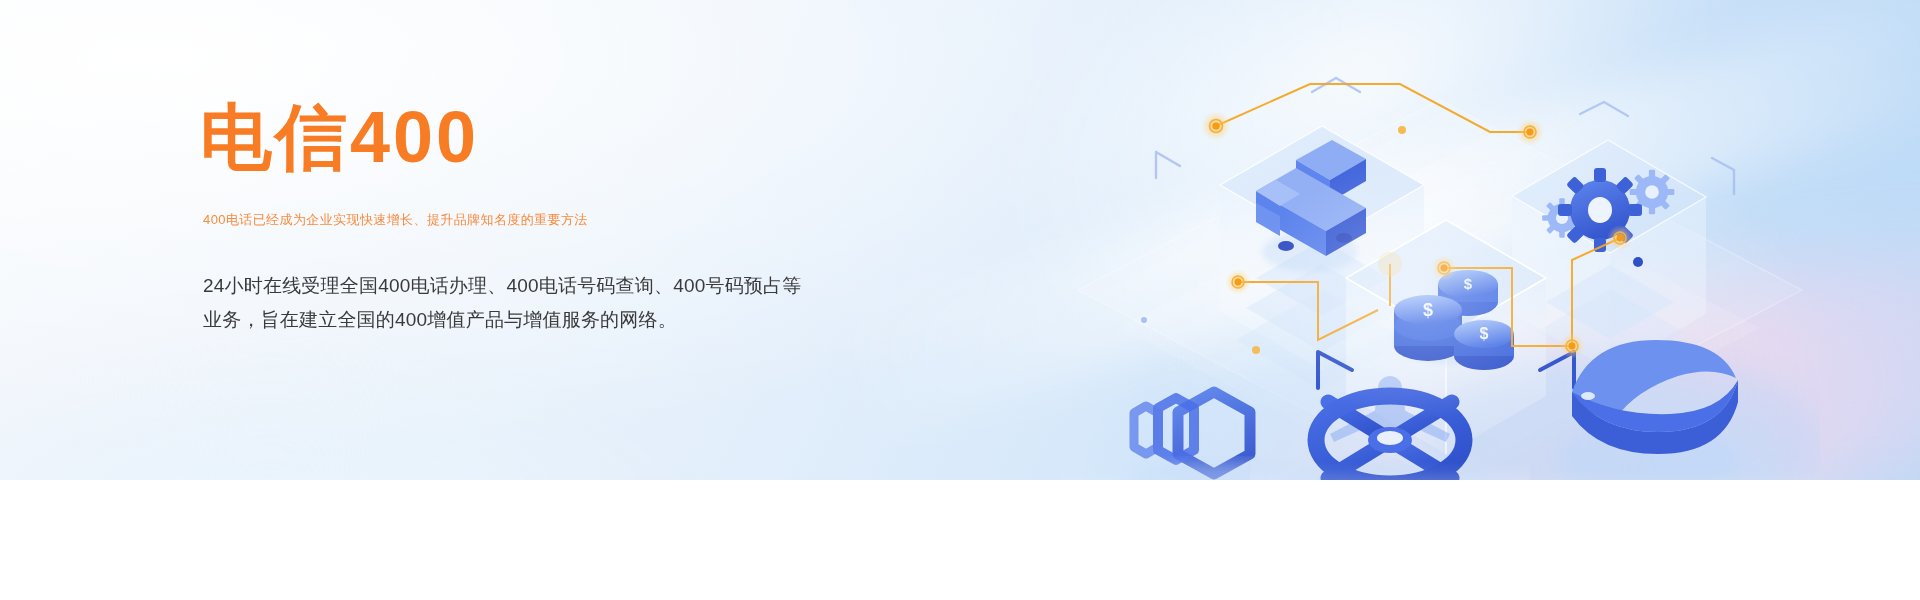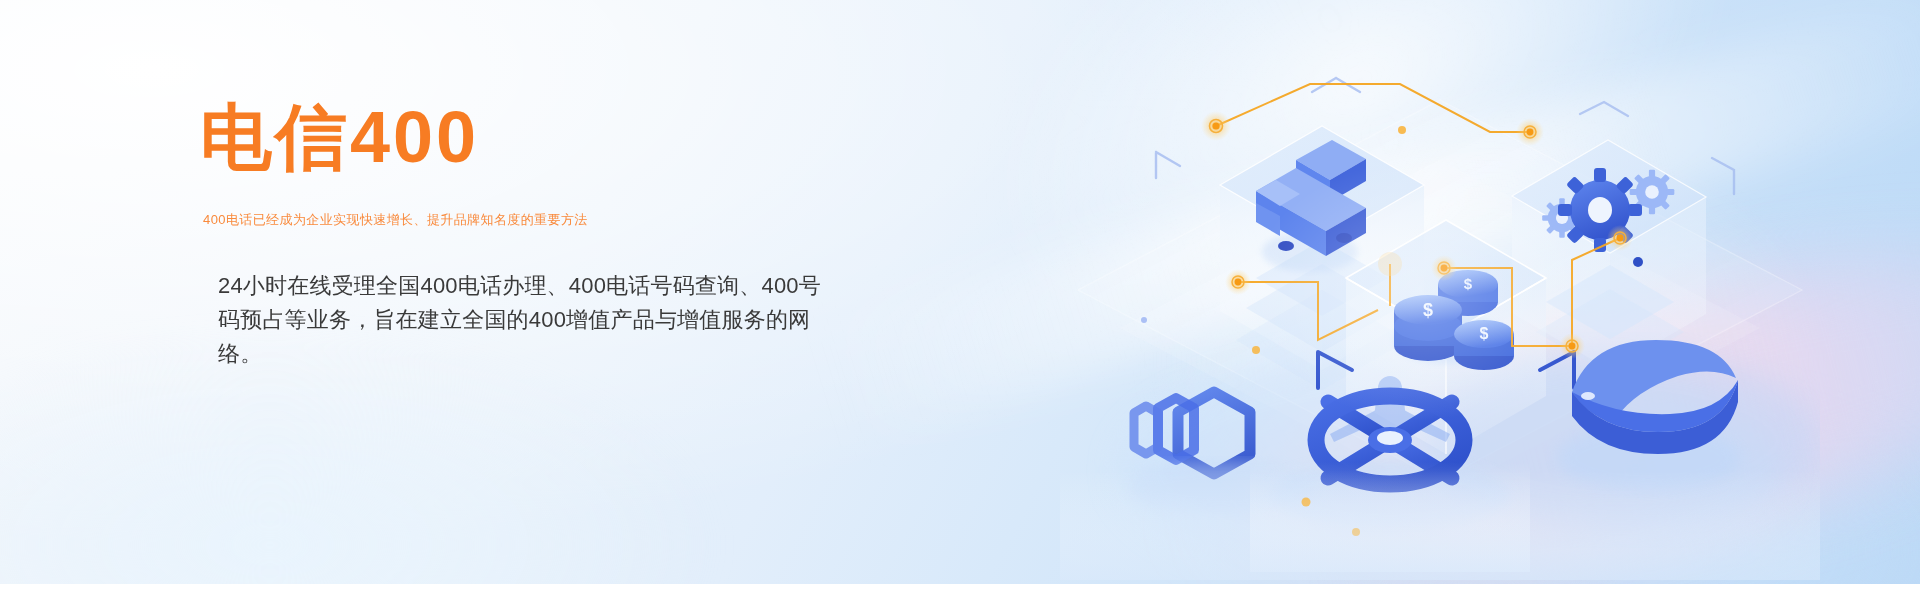--- a/index.html
+++ b/index.html
@@ -3,21 +3,21 @@
 <meta charset="utf-8">
 <style>
   html, body {
     margin: 0;
     padding: 0;
     background: #ffffff;
   }
   #banner {
     position: relative;
     width: 1920px;
-    height: 584px;
+    height: 480px;
     overflow: hidden;
     font-family: "Liberation Sans", "DejaVu Sans", sans-serif;
     background:
       radial-gradient(120% 150% at 8% 12%, #ffffff 0%, rgba(255,255,255,0) 55%),
       linear-gradient(118deg,
         #f4f8fc 0%,
         #eef4fb 18%,
         #e9f2fb 32%,
         #e2eefb 46%,
         #d8e9fa 58%,
@@ -95,22 +95,22 @@
   }
   .hero-subtitle {
     margin: 28px 0 0 3px;
     font-size: 13px;
     line-height: 26px;
     color: #f98a3c;
     letter-spacing: .4px;
     white-space: nowrap;
   }
   .hero-desc {
-    margin: 36px 0 0 18px;
-    font-size: 22px;
+    margin: 36px 0 0 3px;
+    font-size: 19px;
     line-height: 34px;
     color: #3a3a3a;
     width: 610px;
     letter-spacing: .2px;
   }
 
   
   .illustration {
     position: absolute;
     left: 1060px;

